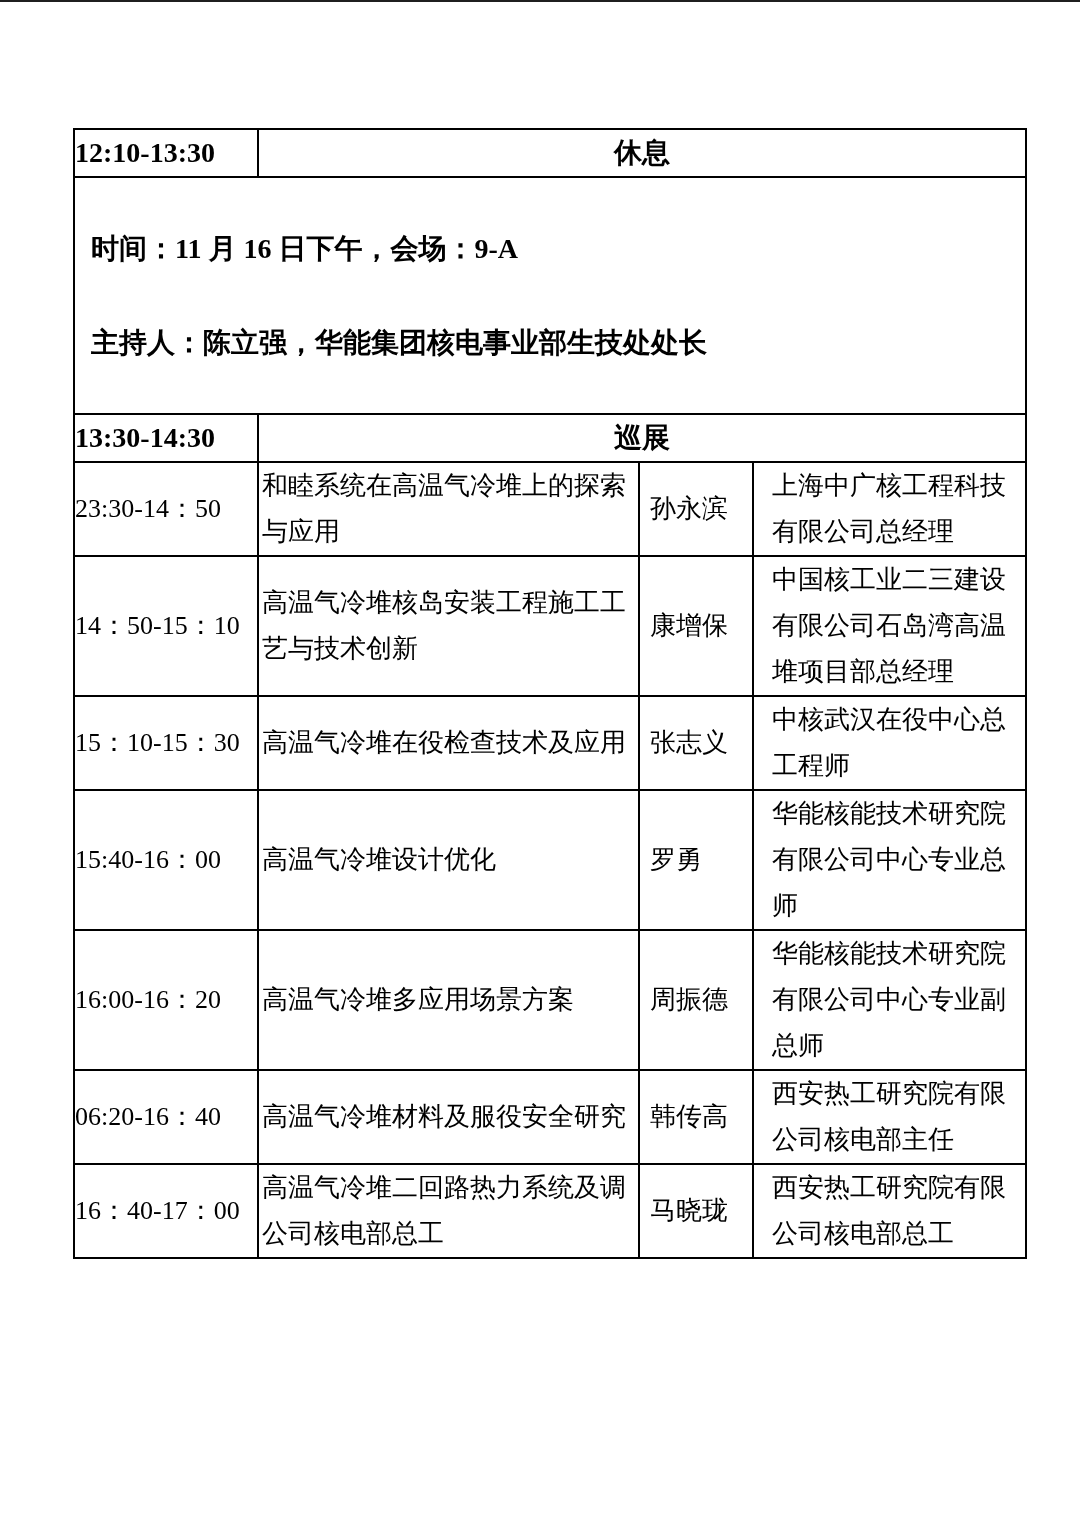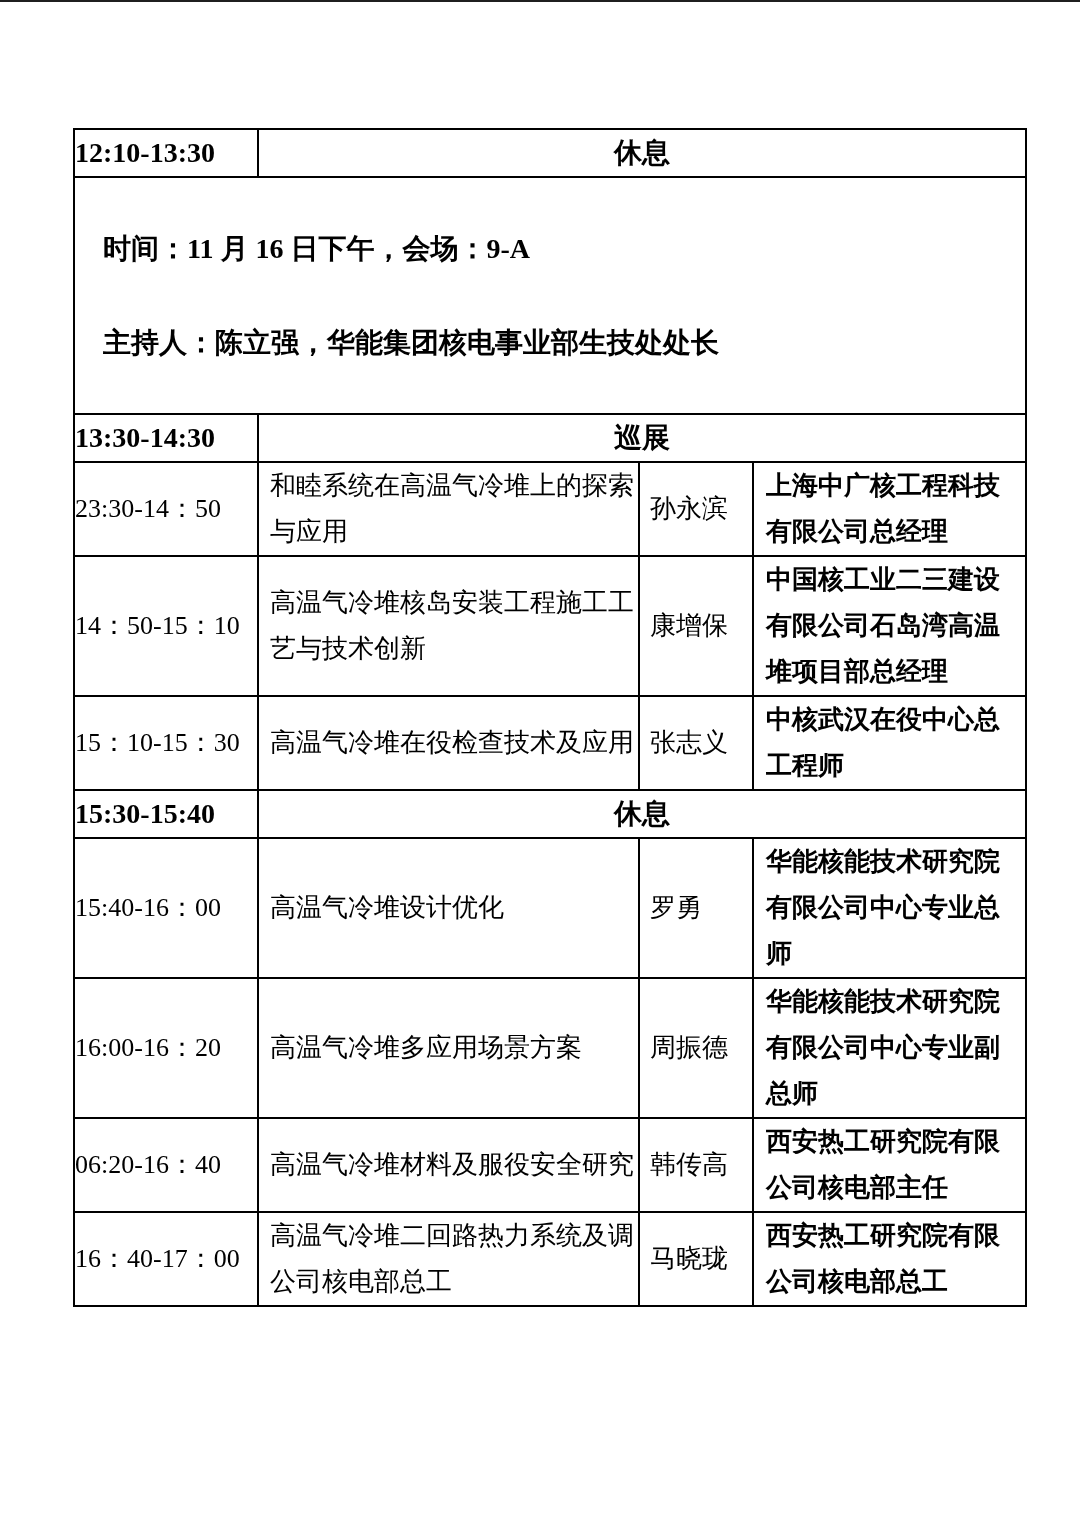--- a/index.html
+++ b/index.html
@@ -21,26 +21,26 @@
   td{
     border:2px solid #000000;
     vertical-align:middle;
     font-size:26px;
     line-height:46px;
     padding:0;
     white-space:pre-line;
     overflow:hidden;
   }
   td.time-col{}
-  td.title-col{padding-left:11px;}
+  td.title-col{padding-left:3px;}
   td.speaker-col{padding-left:10px;}
-  td.aff-col{padding-left:12px;font-weight:bold;}
+  td.aff-col{padding-left:18px;}
   td.break-label{text-align:center;}
   .bold-cell{font-weight:bold;font-size:28px;}
-  td.session-cell{padding-left:28px;line-height:47px;font-weight:bold;font-size:28px;}
+  td.session-cell{padding-left:16px;line-height:47px;font-weight:bold;font-size:28px;}
 </style>
 </head>
 <body>
 
 <div class="top-edge"></div>
 
 <table class="schedule">
   <colgroup>
     <col style="width:184px">
     <col style="width:381px">
@@ -86,24 +86,20 @@
   </tr>
 
   <tr style="height:69px">
     <td class="time-col">15：10-15：30</td>
     <td class="title-col">高温气冷堆在役检查技术及应用</td>
     <td class="speaker-col">张志义</td>
     <td class="aff-col">中核武汉在役中心总
 工程师</td>
   </tr>
 
-  <tr style="height:46px">
-    <td class="time-col bold-cell">15:30-15:40</td>
-    <td class="break-label bold-cell" colspan="3">休息</td>
-  </tr>
 
   <tr style="height:133px">
     <td class="time-col">15:40-16：00</td>
     <td class="title-col">高温气冷堆设计优化</td>
     <td class="speaker-col">罗勇</td>
     <td class="aff-col">华能核能技术研究院
 有限公司中心专业总
 师</td>
   </tr>
 

